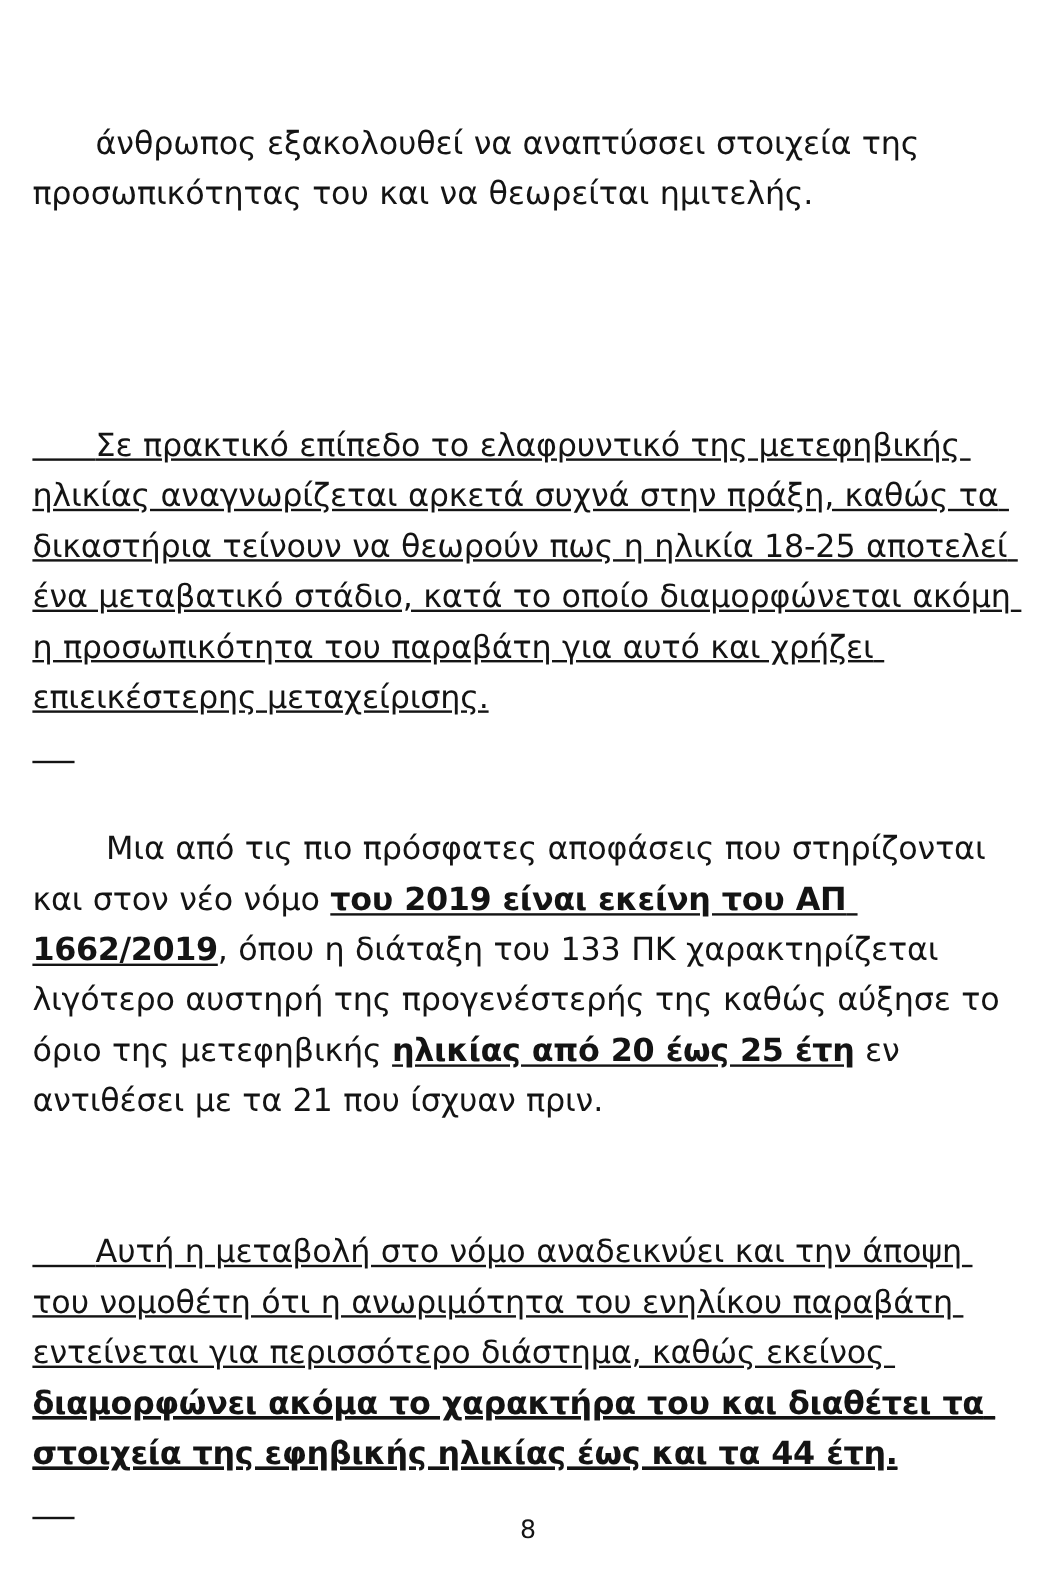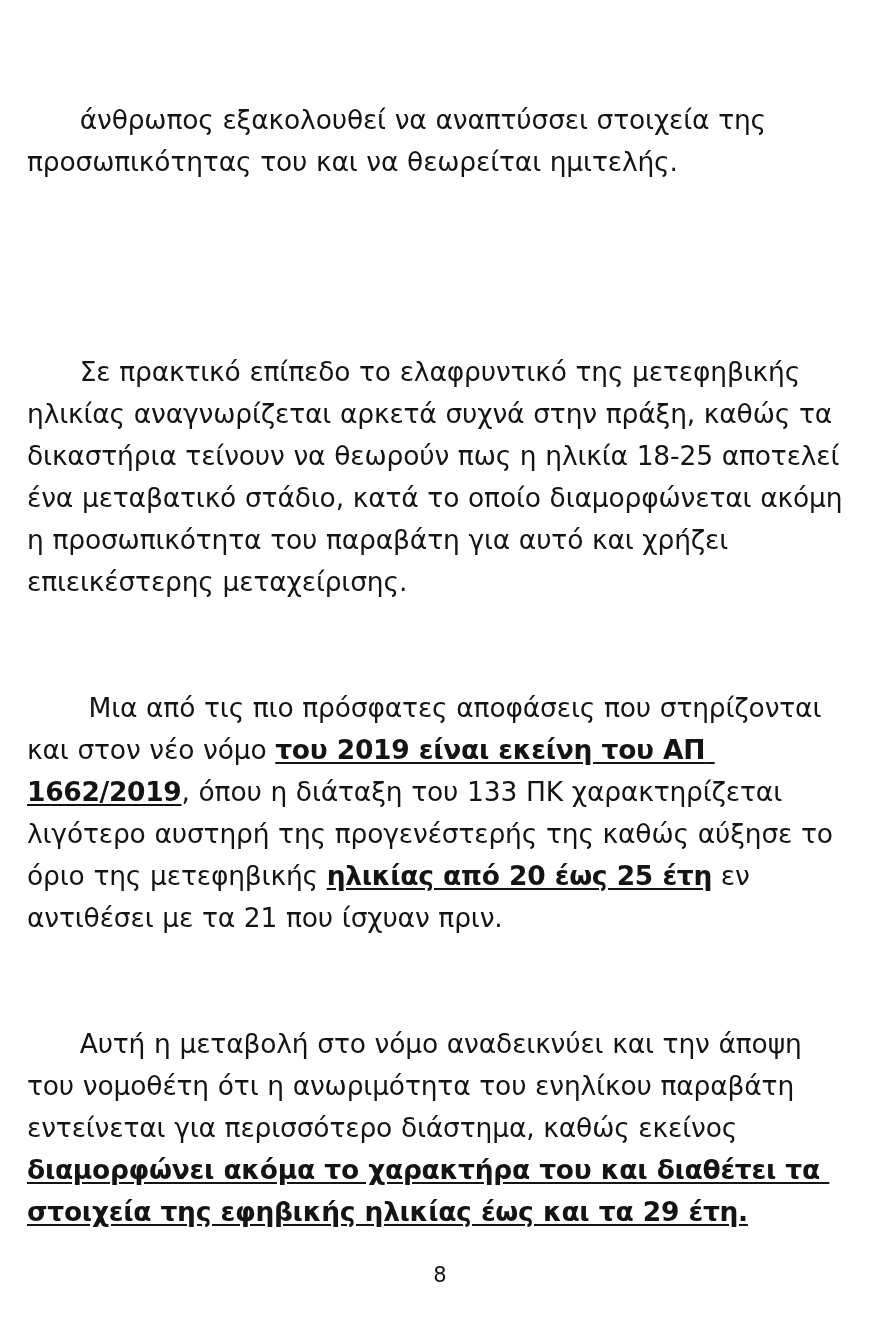--- a/index.html
+++ b/index.html
@@ -33,20 +33,21 @@
     margin: 0;
     font-size: 26.5px;
     line-height: 42px;
     letter-spacing: -0.15px;
     word-spacing: 0.5px;
     text-align: left;
     white-space: pre-wrap;
   }
   p.indent {
     text-indent: 63px;
+    text-decoration: underline;
   }
   p.indent-wide {
     text-indent: 63px;
   }
   p.gap-after {
     margin-bottom: 84px;
   }
   .bu {
     font-weight: bold;
     text-decoration: underline;
@@ -76,21 +77,21 @@
 
     <p class="para indent">
       <span>Σε πρακτικό επίπεδο το ελαφρυντικό της μετεφηβικής ηλικίας αναγνωρίζεται αρκετά συχνά στην πράξη, καθώς τα δικαστήρια τείνουν να θεωρούν πως η ηλικία 18-25 αποτελεί ένα μεταβατικό στάδιο, κατά το οποίο διαμορφώνεται ακόμη η προσωπικότητα του παραβάτη για αυτό και χρήζει επιεικέστερης μεταχείρισης.</span>
     </p>
 
     <p class="para indent-wide">
       <span> Μια από τις πιο πρόσφατες αποφάσεις που στηρίζονται και στον νέο νόμο </span><span class="bu">του 2019 είναι εκείνη του ΑΠ 1662/2019</span><span>, όπου η διάταξη του 133 ΠΚ χαρακτηρίζεται λιγότερο αυστηρή της προγενέστερής της καθώς αύξησε το όριο της μετεφηβικής </span><span class="bu">ηλικίας από 20 έως 25 έτη</span><span> εν αντιθέσει με τα 21 που ίσχυαν πριν.</span>
     </p>
 
     <p class="para indent">
-      <span>Αυτή η μεταβολή στο νόμο αναδεικνύει και την άποψη του νομοθέτη ότι η ανωριμότητα του ενηλίκου παραβάτη εντείνεται για περισσότερο διάστημα, καθώς εκείνος </span><span class="bu">διαμορφώνει ακόμα το χαρακτήρα του και διαθέτει τα στοιχεία της εφηβικής ηλικίας έως και τα 29 έτη.</span>
+      <span>Αυτή η μεταβολή στο νόμο αναδεικνύει και την άποψη του νομοθέτη ότι η ανωριμότητα του ενηλίκου παραβάτη εντείνεται για περισσότερο διάστημα, καθώς εκείνος </span><span class="bu">διαμορφώνει ακόμα το χαρακτήρα του και διαθέτει τα στοιχεία της εφηβικής ηλικίας έως και τα 44 έτη.</span>
     </p>
 
     <p class="para indent">
       
     </p>
 
   </div>
 
   <div class="pagenum">8</div>
 </div>

